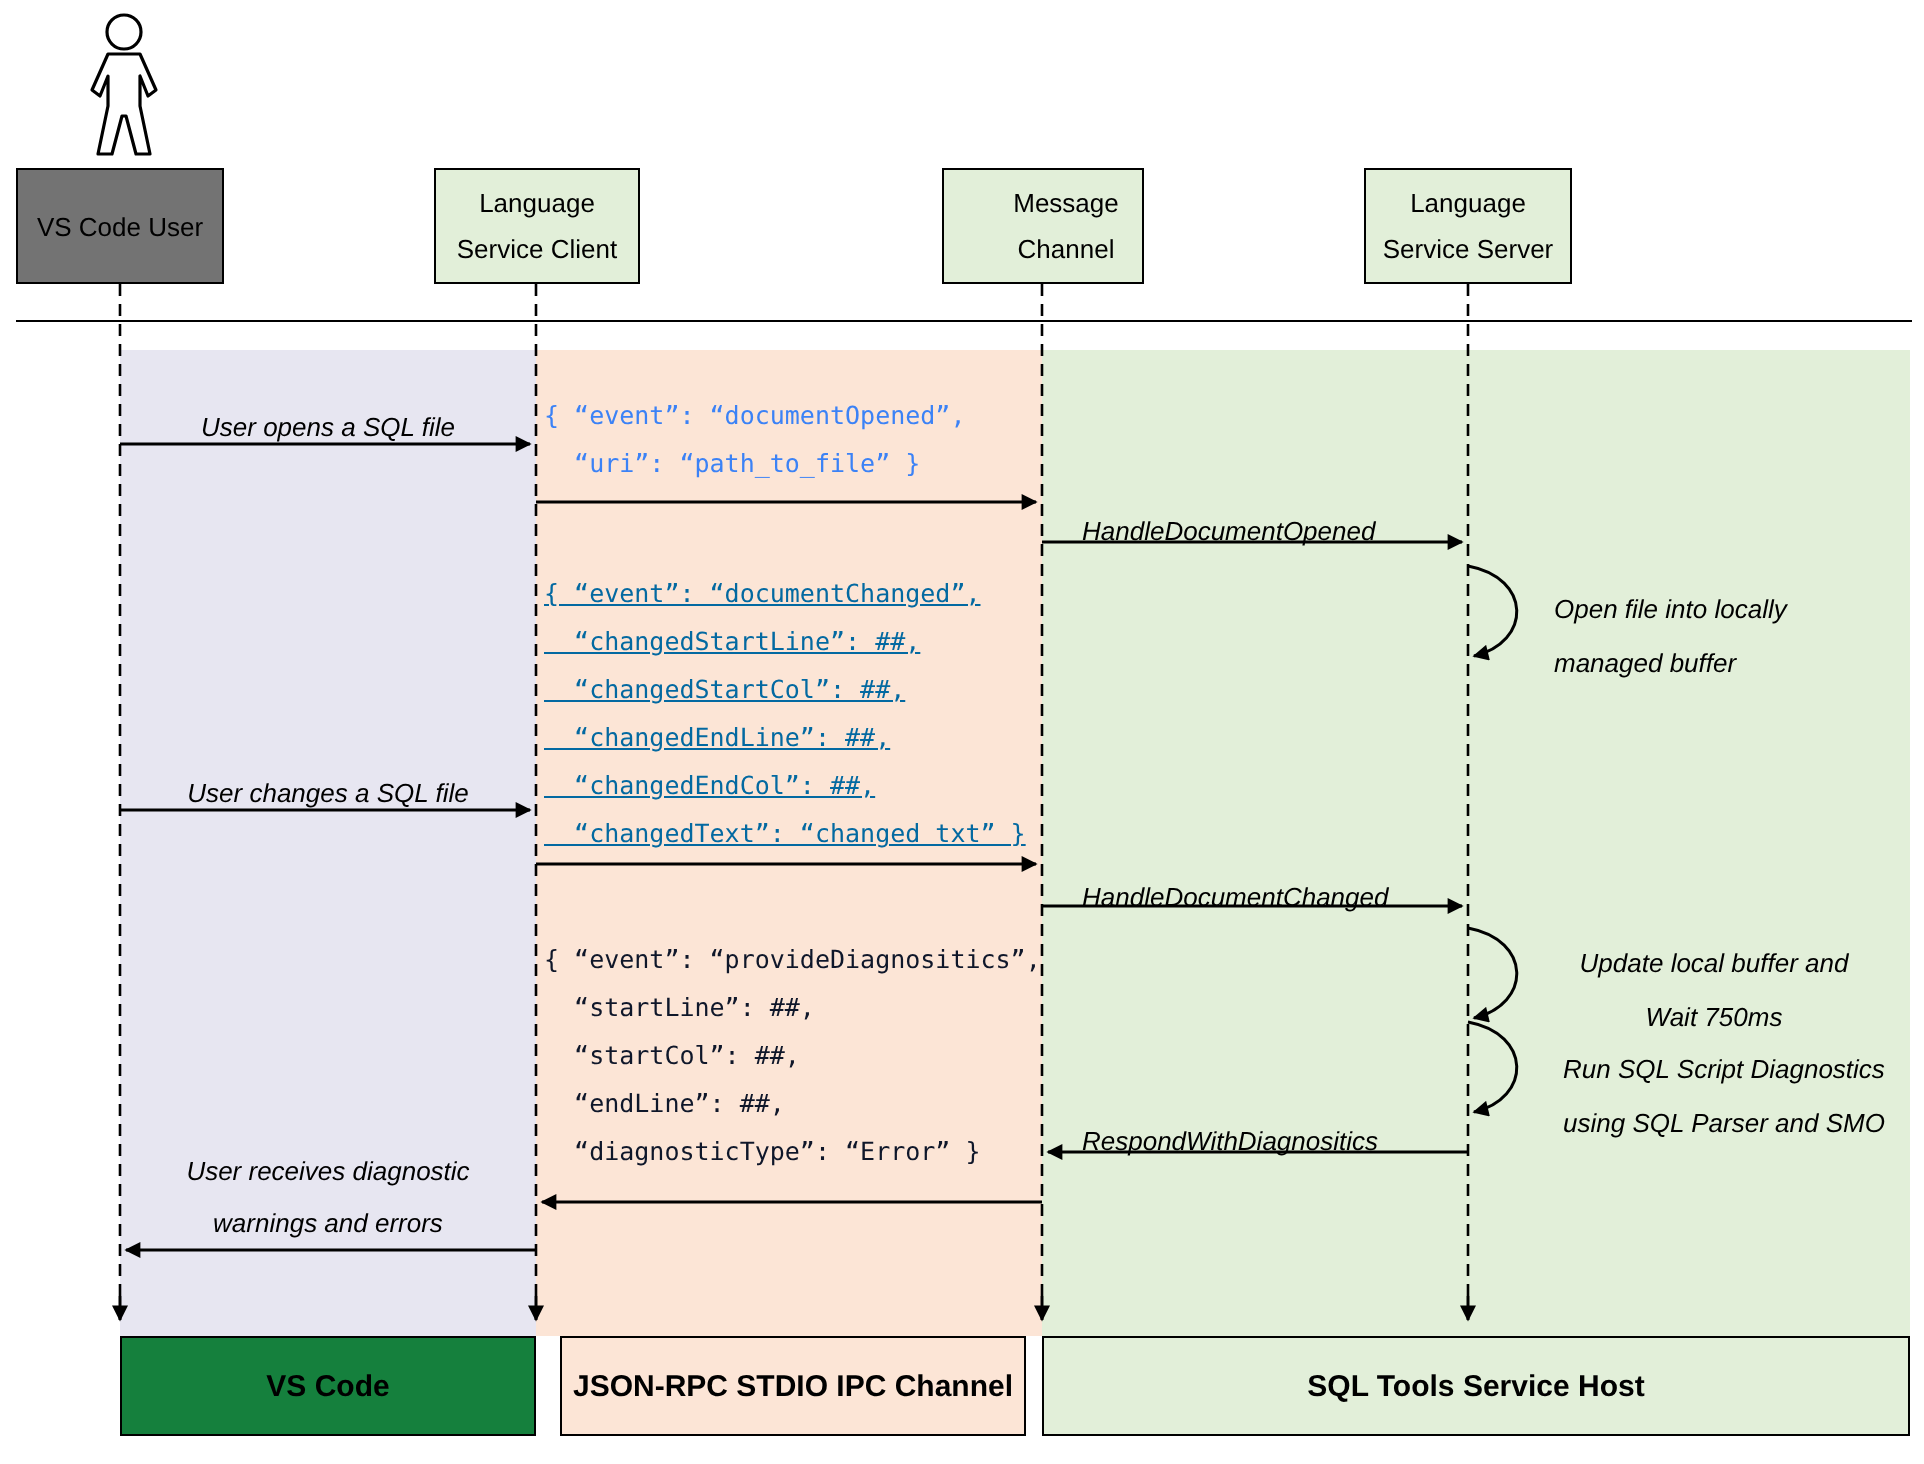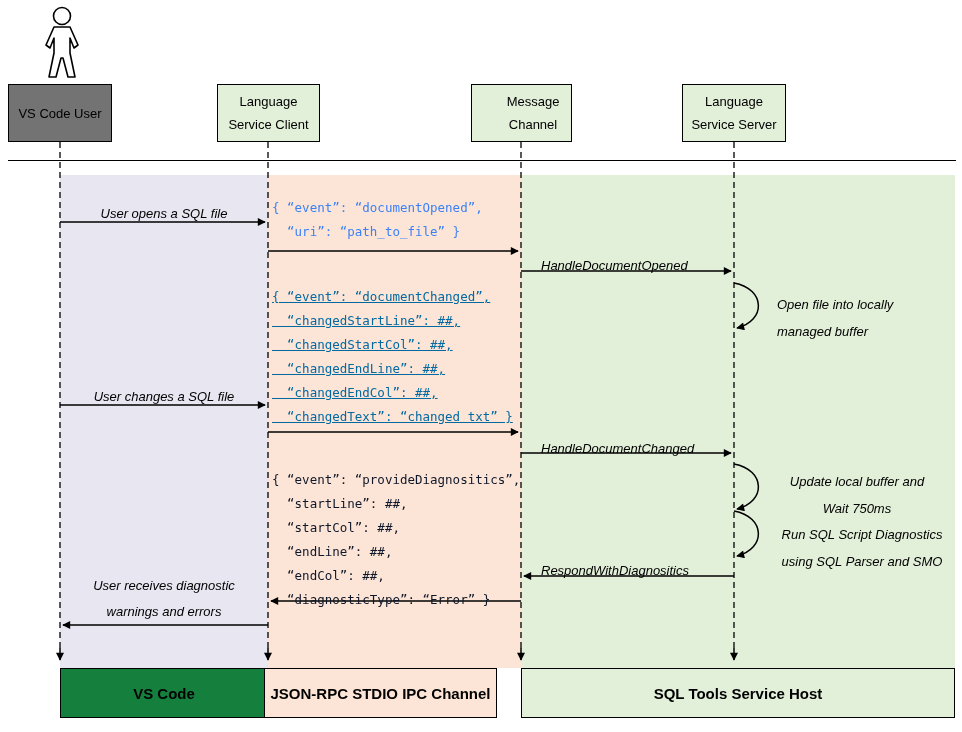--- a/index.html
+++ b/index.html
@@ -43,21 +43,21 @@
           line-height:24px; z-index:2; }
   .code div { white-space:pre; }
   #code-opened  { left:272px; top:196px; }
   #code-changed { left:272px; top:285px; }
   #code-diag    { left:272px; top:468px; }
 
   .botbox { position:absolute; top:668px; height:50px; border:1.5px solid #000;
             display:flex; align-items:center; justify-content:center;
             font-weight:bold; font-size:15px; z-index:2; }
   #bb-vscode   { left:60px;  width:208px; }
-  #bb-jsonrpc  { left:264px; width:233px; }
+  #bb-jsonrpc  { left:280px; width:233px; }
   #bb-sqltools { left:521px; width:434px; }
 </style>
 </head>
 <body>
 
 <div class="stage">
 
   <div class="lane" id="lane-vscode" style="background: rgb(231, 230, 241);"></div>
   <div class="lane" id="lane-jsonrpc" style="background: rgb(252, 229, 214);"></div>
   <div class="lane" id="lane-sqltools" style="background: rgb(226, 239, 217);"></div>
@@ -149,21 +149,20 @@
     <div>  “changedStartCol”: ##,</div>
     <div>  “changedEndLine”: ##,</div>
     <div>  “changedEndCol”: ##,</div>
     <div>  “changedText”: “changed txt” }</div>
   </div>
   <div class="code" id="code-diag" style="color: #0f172a;">
     <div>{ “event”: “provideDiagnositics”,</div>
     <div>  “startLine”: ##,</div>
     <div>  “startCol”: ##,</div>
     <div>  “endLine”: ##,</div>
-    <div>  “endCol”: ##,</div>
     <div>  “diagnosticType”: “Error” }</div>
   </div>
 
   <div class="botbox" id="bb-vscode" style="background: #15803d;">
     <span>VS Code</span>
   </div>
   <div class="botbox" id="bb-jsonrpc" style="background: rgb(252, 229, 214);">
     <span>JSON-RPC STDIO IPC Channel</span>
   </div>
   <div class="botbox" id="bb-sqltools" style="background: rgb(226, 239, 217);">

